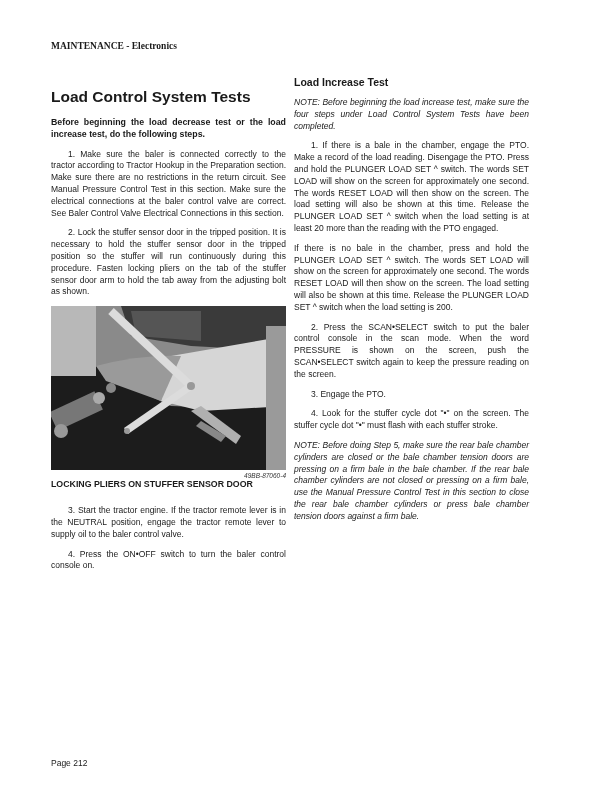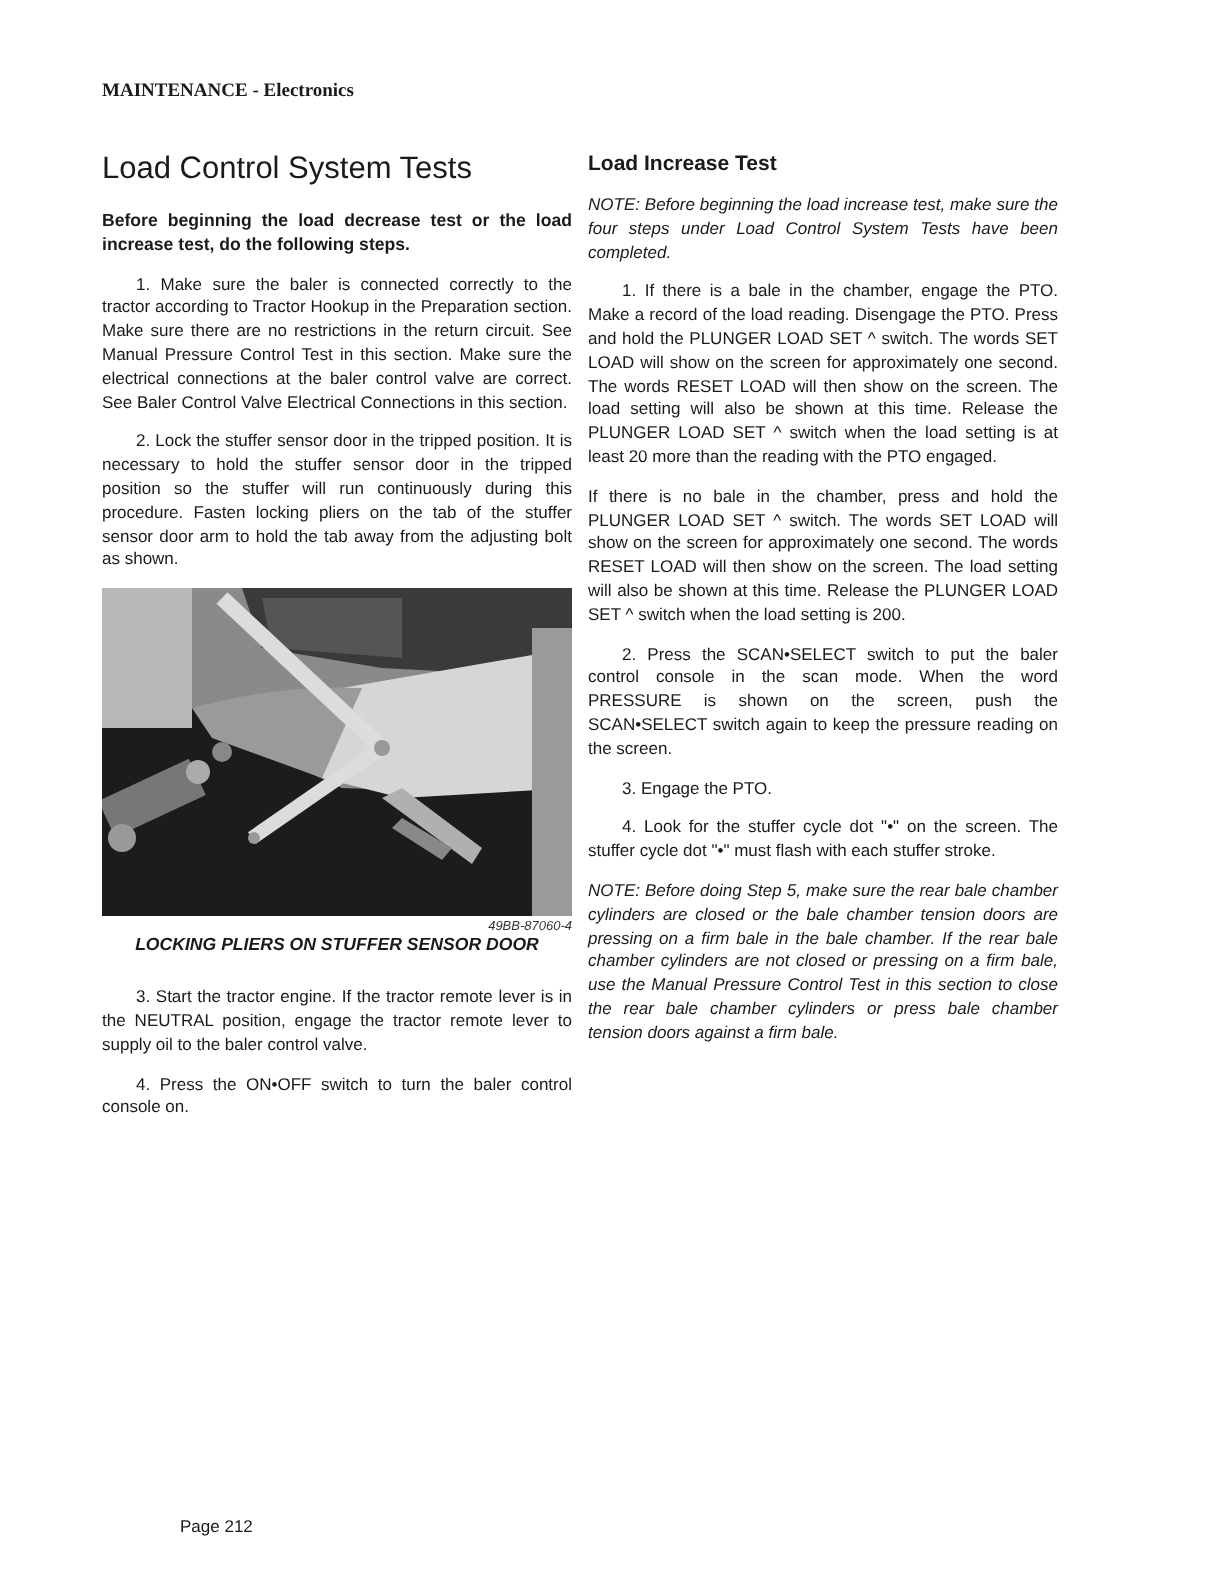--- a/index.html
+++ b/index.html
@@ -1,30 +1,30 @@
 <!DOCTYPE html>
 <html><head>
 <meta charset="utf-8">
 <style>
   html, body { margin: 0; padding: 0; background: #ffffff; }
   body { width: 612px; height: 792px; position: relative; overflow: hidden; font-family: "Liberation Sans", sans-serif; color: #1a1a1a; }
   .header { position: absolute; left: 51px; top: 41px; font-size: 9.5px; font-weight: bold; font-family: Liberation Serif, serif; }
   .col { position: absolute; top: 76px; width: 235px; }
   .col.left { left: 51px; }
   .col.right { left: 294px; }
-  h1 { font-size: 15.5px; font-weight: normal; margin: 0 0 11px 0; line-height: 18px; }
+  h1 { font-size: 15.5px; font-weight: bold; margin: 12px 0 11px 0; line-height: 18px; }
   h2 { font-size: 10.5px; font-weight: bold; margin: 0 0 8px 0; line-height: 13px; }
   p { font-size: 8.5px; line-height: 11.8px; margin: 0 0 8px 0; text-align: justify; }
   p.indent { text-indent: 17px; }
   p.bold { font-weight: bold; font-size: 8.8px; }
   p.note { font-style: italic; }
   .figure { width: 235px; height: 164px; margin: 4px 0 2px 0; position: relative; background: #1e1e1e; overflow: hidden; }
   .fig-code { font-size: 6.5px; font-style: italic; text-align: right; color: #333; margin-top: 1px; }
-  .fig-caption { font-size: 8.8px; font-weight: bold; text-align: center; margin: 0 0 16px 0; font-style: italic; }
-  .footer { position: absolute; left: 51px; top: 758px; font-size: 8.5px; margin-left: 39px; }
+  .fig-caption { font-size: 8.8px; font-weight: bold; text-align: left; margin: 0 0 16px 0; }
+  .footer { position: absolute; left: 51px; top: 758px; font-size: 8.5px; }
 </style>
 </head>
 <body>
 
 <div class="header">MAINTENANCE - Electronics</div>
 
 <div class="col left">
   <h1>Load Control System Tests</h1>
   <p class="bold">Before beginning the load decrease test or the load increase test, do the following steps.</p>
   <p class="indent">1.   Make sure the baler is connected correctly to the tractor according to Tractor Hookup in the Preparation section. Make sure there are no restrictions in the return circuit. See Manual Pressure Control Test in this section. Make sure the electrical connections at the baler control valve are correct. See Baler Control Valve Electrical Connections in this section.</p>

